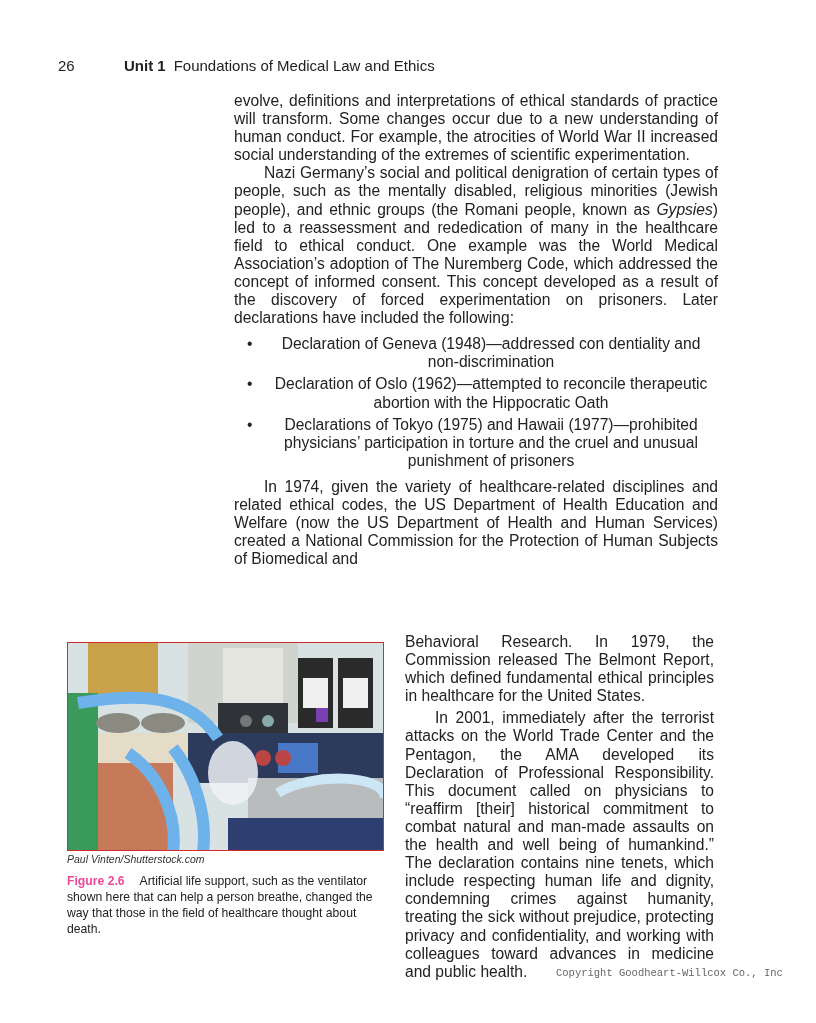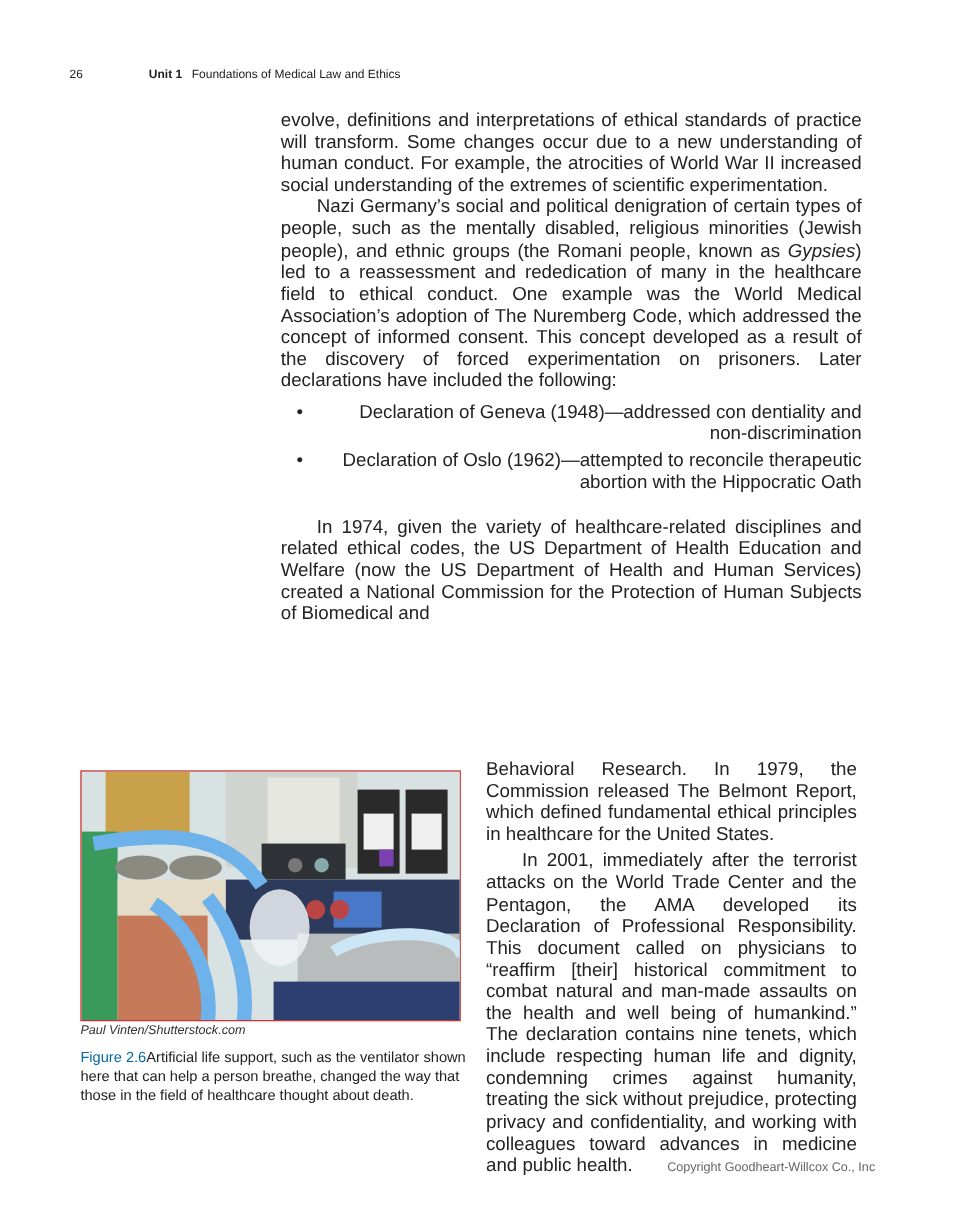--- a/index.html
+++ b/index.html
@@ -1,34 +1,34 @@
 <!DOCTYPE html>
 <html><head>
 <meta charset="utf-8">
 <style>
   html, body { margin: 0; padding: 0; background: #ffffff; }
   body { width: 816px; height: 1023px; position: relative; overflow: hidden; }
   .header {
     position: absolute; left: 58px; top: 57px;
-    font-family: "Liberation Sans", sans-serif; font-size: 10px; color: #222;
+    font-family: "Liberation Sans", sans-serif; font-size: 15px; color: #222;
     white-space: nowrap;
   }
   .header .pnum { display: inline-block; width: 66px; }
   .header .unit { font-weight: bold; margin-right: 8px; }
   .body-text {
     font-family: Liberation Sans, sans-serif; font-size: 15.6px; line-height: 18.1px;
     color: #222; text-align: justify;
   }
   .col {
     position: absolute; left: 234px; top: 92px; width: 484px;
   }
   .col p { margin: 0; }
   .indent { text-indent: 30px; }
   ul.bullets {
-    margin: 8px 0 19px 0; padding: 0 0 0 30px; list-style: none; text-align: right;
+    margin: 8px 0 8px 0; padding: 0 0 0 30px; list-style: none; text-align: center;
   }
   ul.bullets li { position: relative; margin-bottom: 4px; padding-left: 0; }
   ul.bullets li::before {
     content: "\2022"; position: absolute; left: -17px; top: 0;
   }
   .col2 {
     position: absolute; left: 401px; top: 629px; width: 317px;
   }
   .col2 p { margin: 4px; }
   .figure {
@@ -37,39 +37,40 @@
     background: #cfd8d6;
   }
   .credit {
     position: absolute; left: 67px; top: 853px; width: 317px; 
     font-family: "Liberation Sans", sans-serif; font-style: italic; font-size: 10.5px; color: #333;
   }
   .caption {
     position: absolute; left: 67px; top: 873px; width: 322px;
     font-family: "Liberation Sans", sans-serif; font-size: 12.2px; line-height: 16px; color: #222;
   }
-  .caption .fig-label { color: #0369a1; font-weight: normal; margin-right: 0; }
+  .caption .fig-label { color: #ec4899; font-weight: bold; margin-right: 15px; }
   .footer {
     position: absolute; left: 556px; top: 967px;
-    font-family: Liberation Sans, sans-serif; font-size: 10.5px; color: #666;
+    font-family: Liberation Mono, monospace; font-size: 10.5px; color: #666;
   }
 </style>
 </head>
 <body>
 
 <div class="header">
   <span class="pnum">26</span><span class="unit">Unit 1</span><span>Foundations of Medical Law and Ethics</span>
 </div>
 
 <div class="col body-text">
   <p>evolve, definitions and interpretations of ethical standards of practice will transform. Some changes occur due to a new understanding of human conduct. For example, the atrocities of World War II increased social understanding of the extremes of scientific experimentation.</p>
   <p class="indent"><span>Nazi Germany’s social and political denigration of certain types of people, such as the mentally disabled, religious minorities (Jewish people), and ethnic groups (the Romani people, known as </span><i>Gypsies</i><span>) led to a reassessment and rededication of many in the healthcare field to ethical conduct. One example was the World Medical Association’s adoption of The Nuremberg Code, which addressed the concept of informed consent. This concept developed as a result of the discovery of forced experimentation on prisoners. Later declarations have included the following:</span></p>
   <ul class="bullets">
     <li>Declaration of Geneva (1948)—addressed con  dentiality and non-discrimination</li>
     <li>Declaration of Oslo (1962)—attempted to reconcile therapeutic abortion with the Hippocratic Oath</li>
+    <li>Declarations of Tokyo (1975) and Hawaii (1977)—prohibited physicians’ participation in torture and the cruel and unusual punishment of prisoners</li>
   </ul>
   <p class="indent">In 1974, given the variety of healthcare-related disciplines and related ethical codes, the US Department of Health Education and Welfare (now the US Department of Health and Human Services) created a National Commission for the Protection of Human Subjects of Biomedical and</p>
 </div>
 
 <div class="figure" title="Ventilator with blue corrugated breathing tubes, canister and control panel">
   <svg width="317" height="209" viewBox="0 0 317 209">
     <rect x="0" y="0" width="317" height="209" fill="#d9e2e3"></rect>
     <rect x="20" y="0" width="70" height="60" fill="#c9a14a"></rect>
     <rect x="120" y="0" width="110" height="80" fill="#cfd4cf"></rect>
     <rect x="155" y="5" width="60" height="55" fill="#e6e6e0"></rect>

